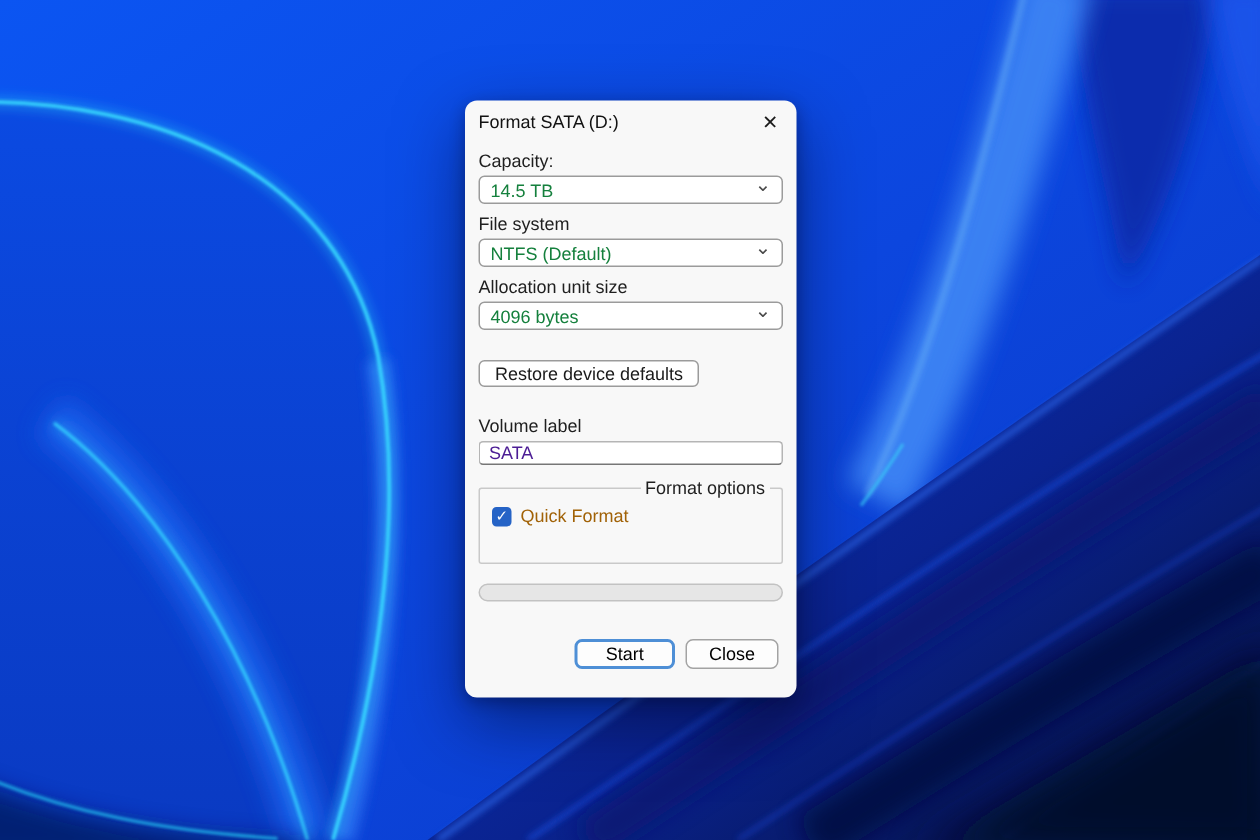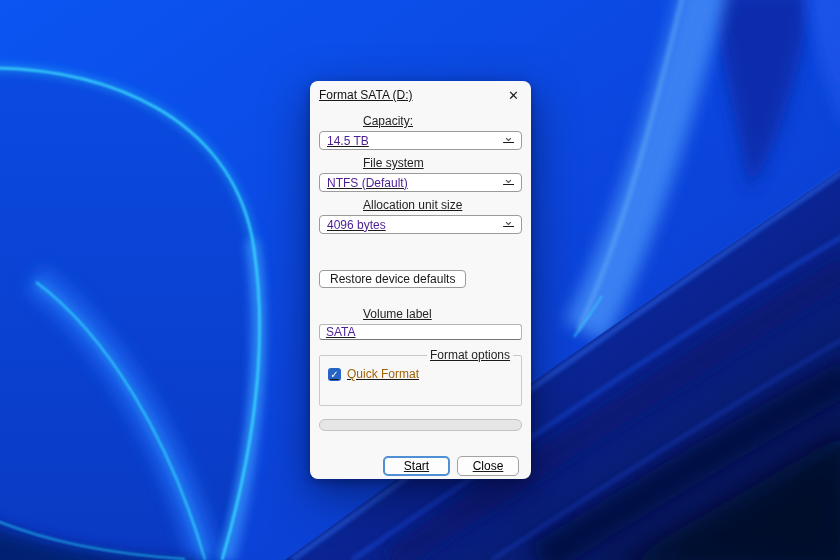--- a/index.html
+++ b/index.html
@@ -5,48 +5,47 @@
   html,body{margin:0;padding:0;}
   body{
     width:840px;height:560px;overflow:hidden;position:relative;
     font-family:"Liberation Sans","DejaVu Sans",sans-serif;
     background:#0c46de;
   }
   .wallpaper{position:absolute;inset:0;display:block;}
 
   
   .dialog{
-    position:absolute;left:310px;top:81px;width:221px;height:398px;
+    position:absolute;left:310px;top:67px;width:221px;height:398px;
     background:#f8f8f8;border-radius:8px;color:#1a1a1a;
     box-shadow:0 16px 45px rgba(0,6,40,.50),0 3px 10px rgba(0,6,40,.32);
     font-size:12px;
-    text-decoration:underline;
   }
   .titlebar{position:relative;height:26px;padding:7px 0 0 9px;box-sizing:border-box;}
   .title{font-size:12px;color:#121212;}
   .close-btn{
     position:absolute;top:5px;right:7px;width:21px;height:19px;padding:0;
     border:none;background:transparent;font-size:13px;line-height:19px;
     text-align:center;color:#1b1b1b;cursor:pointer;
     font-family:"Liberation Sans","DejaVu Sans",sans-serif;
   }
   .content{padding:0 9px;}
-  .field-label{display:block;font-size:12px;line-height:13px;color:#1f1f1f;margin-left:44px;}
+  .field-label{display:block;font-size:12px;line-height:13px;color:#1f1f1f;}
   .mt8{margin-top:8px}.mt7{margin-top:7px}.mt20{margin-top:20px}
 
   .combo{
     height:19px;margin-top:3px;box-sizing:border-box;background:#fff;
     border:1px solid #9b9b9b;border-radius:4px;display:flex;
     align-items:center;justify-content:space-between;padding:0 7px;cursor:default;
   }
-  .combo-value{font-size:12px;color:#4c1d95;}
+  .combo-value{font-size:12px;color:#15803d;}
   .chev{font-size:13px;color:#4a4a4a;line-height:6px;transform:translateY(-4px);}
 
   .restore{
-    margin-top:36px;height:18px;padding:0 10px;font-size:12px;color:#1a1a1a;
+    margin-top:20px;height:18px;padding:0 10px;font-size:12px;color:#1a1a1a;
     background:#fff;border:1px solid #9b9b9b;border-radius:4px;cursor:pointer;
     font-family:"Liberation Sans","DejaVu Sans",sans-serif;
   }
 
   .volume-input{
     display:block;width:100%;height:16px;margin-top:3px;box-sizing:border-box;
     border:1px solid #b5b5b5;border-bottom:1px solid #767676;border-radius:3px;
     padding:0 6px;font-size:12px;color:#4c1d95;background:#fff;
     font-family:"Liberation Sans","DejaVu Sans",sans-serif;
   }

